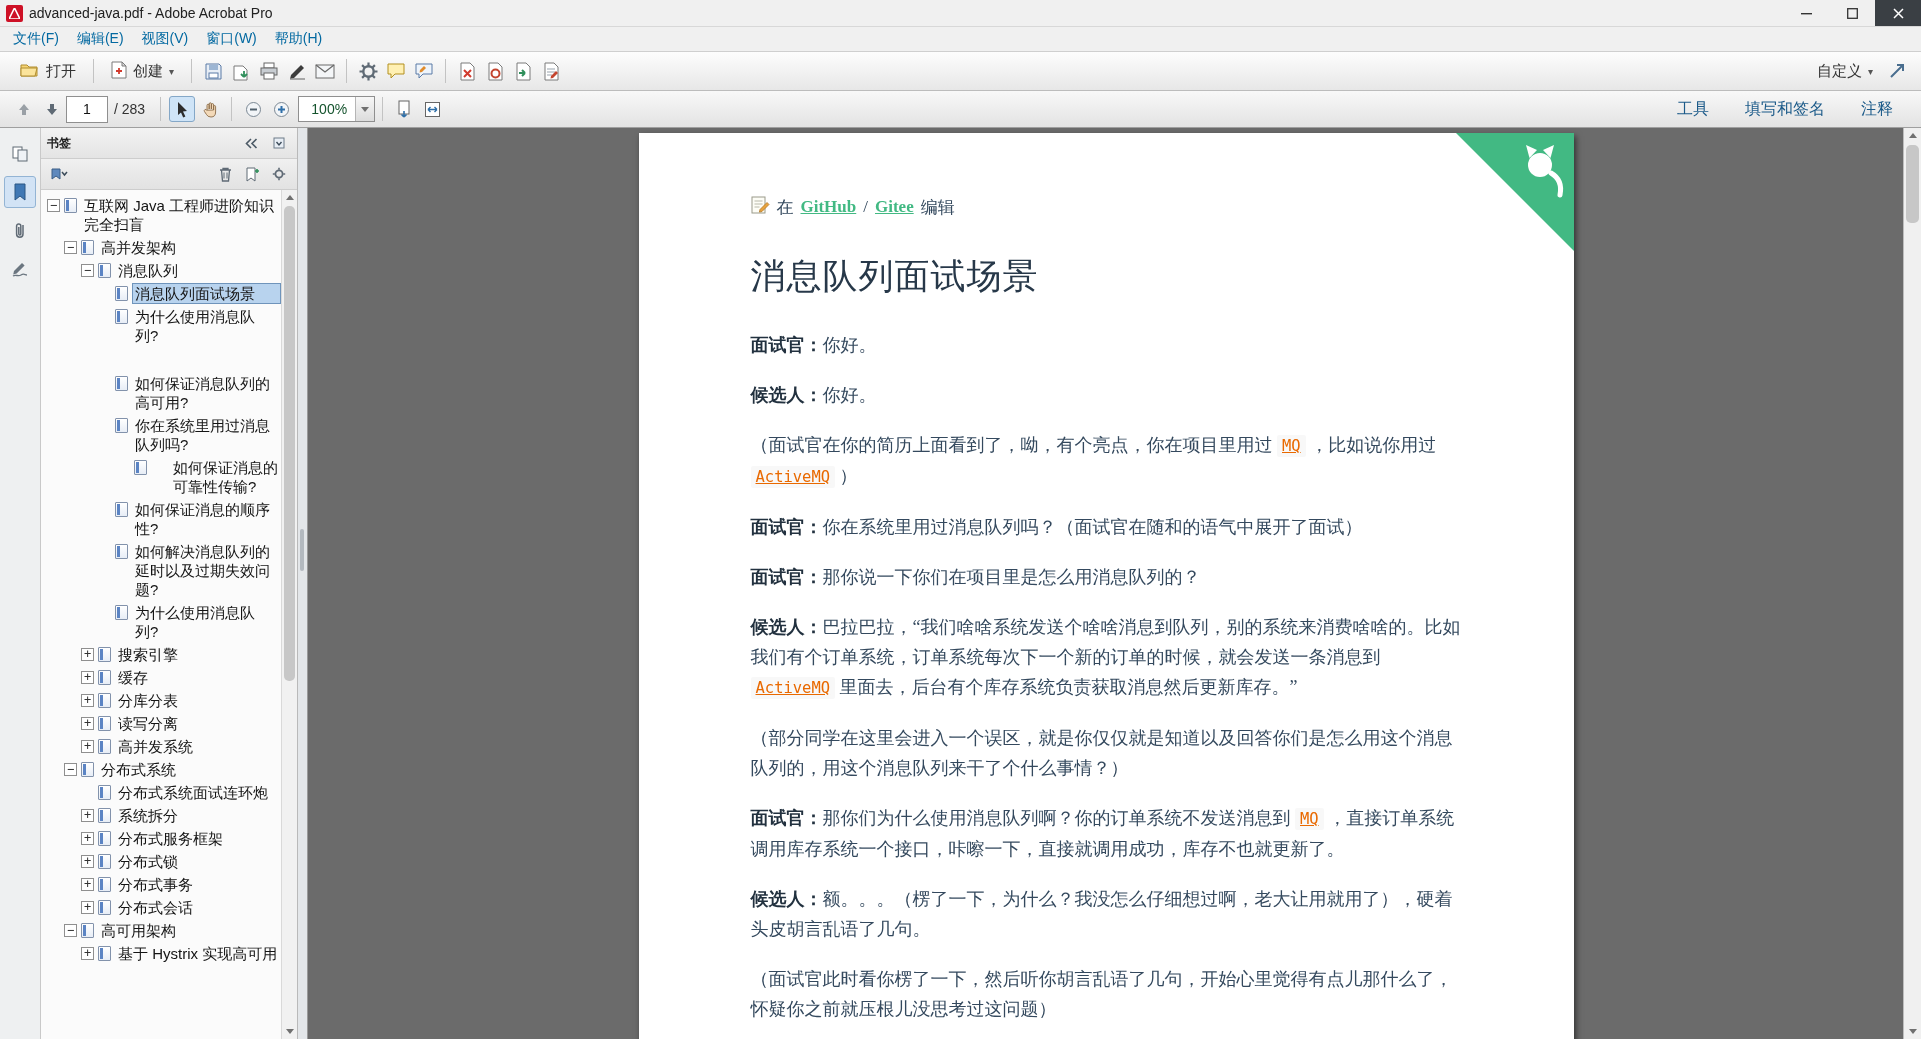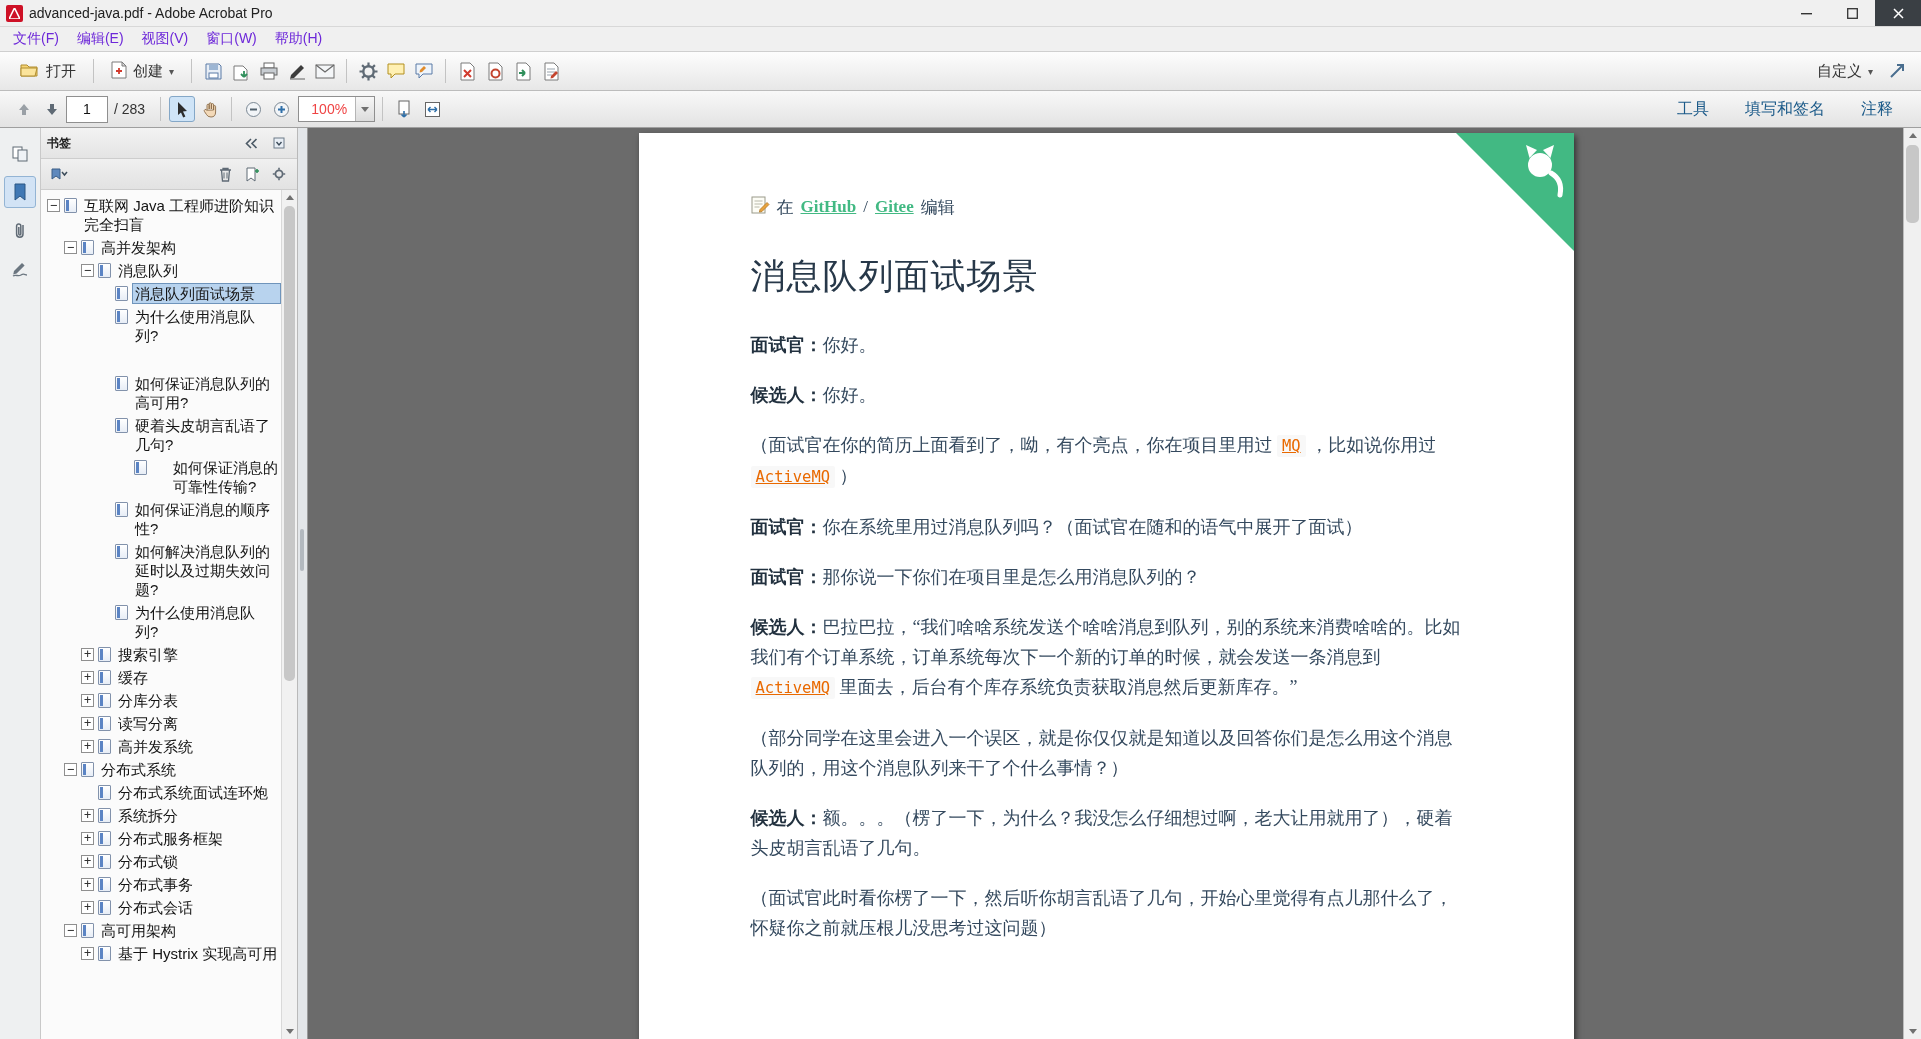--- a/index.html
+++ b/index.html
@@ -15,42 +15,42 @@
   .app-icon svg{display:block;}
   .win-title{font-size:14px;color:#222;}
   .win-controls{margin-left:auto;display:flex;height:100%;}
   .win-btn{width:46px;height:100%;display:flex;align-items:center;justify-content:center;cursor:pointer;}
   .win-btn.close{background:#3a3f44;}
   .win-btn svg{display:block;}
 
   
   .menubar{height:24px;background:#f0f0f0;border-bottom:1px solid #cfcfcf;display:flex;
            align-items:center;padding-left:4px;flex:0 0 auto;}
-  .menu-item{font-size:14px;color:#6d28d9;padding:3px 9px;cursor:pointer;}
+  .menu-item{font-size:14px;color:#0369a1;padding:3px 9px;cursor:pointer;}
 
   
   .toolbar1{height:38px;background:linear-gradient(#fdfdfd,#e7e7e7);border-bottom:1px solid #bcbcbc;
             display:flex;align-items:center;padding:0 10px;flex:0 0 auto;}
   .tb-btn{display:flex;align-items:center;gap:6px;padding:4px 9px;border:1px solid transparent;
           border-radius:3px;font-size:15px;color:#333;cursor:pointer;}
   .tb-ic{width:24px;height:24px;display:flex;align-items:center;justify-content:center;
          border:1px solid transparent;border-radius:3px;cursor:pointer;margin:0 1px;}
   .tb-sep{width:1px;height:24px;background:#c3c3c3;margin:0 7px;}
   .caret{font-size:10px;color:#555;}
   .tb-right{margin-left:auto;display:flex;align-items:center;}
 
   
   .toolbar2{height:36px;background:linear-gradient(#f8f8f8,#e3e3e3);border-bottom:1px solid #9f9f9f;
             display:flex;align-items:center;padding:0 10px;flex:0 0 auto;}
   .page-input{width:36px;height:23px;border:1px solid #8f8f8f;text-align:center;font-size:14px;
               font-family:"Liberation Sans",sans-serif;background:#fff;color:#111;}
   .page-total{font-size:14px;color:#333;margin:0 8px 0 6px;}
   .tb-ic.active{background:#cfe4f7;border-color:#84a7c7;}
   .zoom-box{display:flex;align-items:center;height:24px;border:1px solid #8f8f8f;background:#fff;margin-left:3px;}
-  .zoom-val{font-size:14px;color:#ef4444;padding:0 8px;min-width:40px;text-align:right;}
+  .zoom-val{font-size:14px;color:#14532d;padding:0 8px;min-width:40px;text-align:right;}
   .zoom-arrow{width:18px;height:100%;border-left:1px solid #b5b5b5;display:flex;align-items:center;
               justify-content:center;background:linear-gradient(#f7f7f7,#dcdcdc);cursor:pointer;}
   .t2-right{margin-left:auto;display:flex;align-items:center;gap:0;}
   .panel-link{font-size:16px;color:#1b5a89;padding:6px 18px;cursor:pointer;}
 
   
   .main{flex:1;display:flex;min-height:0;}
 
   
   .navstrip{width:40px;background:#eef0f1;border-right:1px solid #c9c9c9;display:flex;
@@ -442,21 +442,21 @@
               <span class="bm-label">为什么使用消息队列?</span>
             </div>
             <div class="bm-row" style="padding-left: 57px; margin-top: 25px;">
               <span class="toggle empty"></span>
               <span class="bm-icon"></span>
               <span class="bm-label">如何保证消息队列的高可用?</span>
             </div>
             <div class="bm-row" style="padding-left: 57px;">
               <span class="toggle empty"></span>
               <span class="bm-icon"></span>
-              <span class="bm-label">硬着头皮胡言乱语了几句?</span>
+              <span class="bm-label">你在系统里用过消息队列吗?</span>
             </div>
             <div class="bm-row" style="padding-left: 57px; gap: 19px;">
               <span class="toggle empty"></span>
               <span class="bm-icon"></span>
               <span class="bm-label">如何保证消息的可靠性传输?</span>
             </div>
             <div class="bm-row" style="padding-left: 57px;">
               <span class="toggle empty"></span>
               <span class="bm-icon"></span>
               <span class="bm-label">如何保证消息的顺序性?</span>
@@ -590,20 +590,21 @@
           <h1 class="doc-title">消息队列面试场景</h1>
 
           <div class="doc-body">
               <p class="doc-p"><strong>面试官：</strong><span>你好。</span></p>
               <p class="doc-p"><strong>候选人：</strong><span>你好。</span></p>
               <p class="doc-p"><span>（面试官在你的简历上面看到了，呦，有个亮点，你在项目里用过 </span><code>MQ</code><span> ，比如说你用过 </span><code>ActiveMQ</code><span> ）</span></p>
               <p class="doc-p"><strong>面试官：</strong><span>你在系统里用过消息队列吗？（面试官在随和的语气中展开了面试）</span></p>
               <p class="doc-p"><strong>面试官：</strong><span>那你说一下你们在项目里是怎么用消息队列的？</span></p>
               <p class="doc-p"><strong>候选人：</strong><span>巴拉巴拉，“我们啥啥系统发送个啥啥消息到队列，别的系统来消费啥啥的。比如我们有个订单系统，订单系统每次下一个新的订单的时候，就会发送一条消息到 </span><code>ActiveMQ</code><span> 里面去，后台有个库存系统负责获取消息然后更新库存。”</span></p>
               <p class="doc-p"><span>（部分同学在这里会进入一个误区，就是你仅仅就是知道以及回答你们是怎么用这个消息队列的，用这个消息队列来干了个什么事情？）</span></p>
+              <p class="doc-p"><strong>面试官：</strong><span>那你们为什么使用消息队列啊？你的订单系统不发送消息到 </span><code>MQ</code><span> ，直接订单系统调用库存系统一个接口，咔嚓一下，直接就调用成功，库存不也就更新了。</span></p>
               <p class="doc-p"><strong>候选人：</strong><span>额。。。（楞了一下，为什么？我没怎么仔细想过啊，老大让用就用了），硬着头皮胡言乱语了几句。</span></p>
               <p class="doc-p"><span>（面试官此时看你楞了一下，然后听你胡言乱语了几句，开始心里觉得有点儿那什么了，怀疑你之前就压根儿没思考过这问题）</span></p>
             </div>
         </div>
       </div>
 
       <div class="doc-scroll">
         <div class="vs-arrow up">
             <span class="tri up"></span>
           </div>

